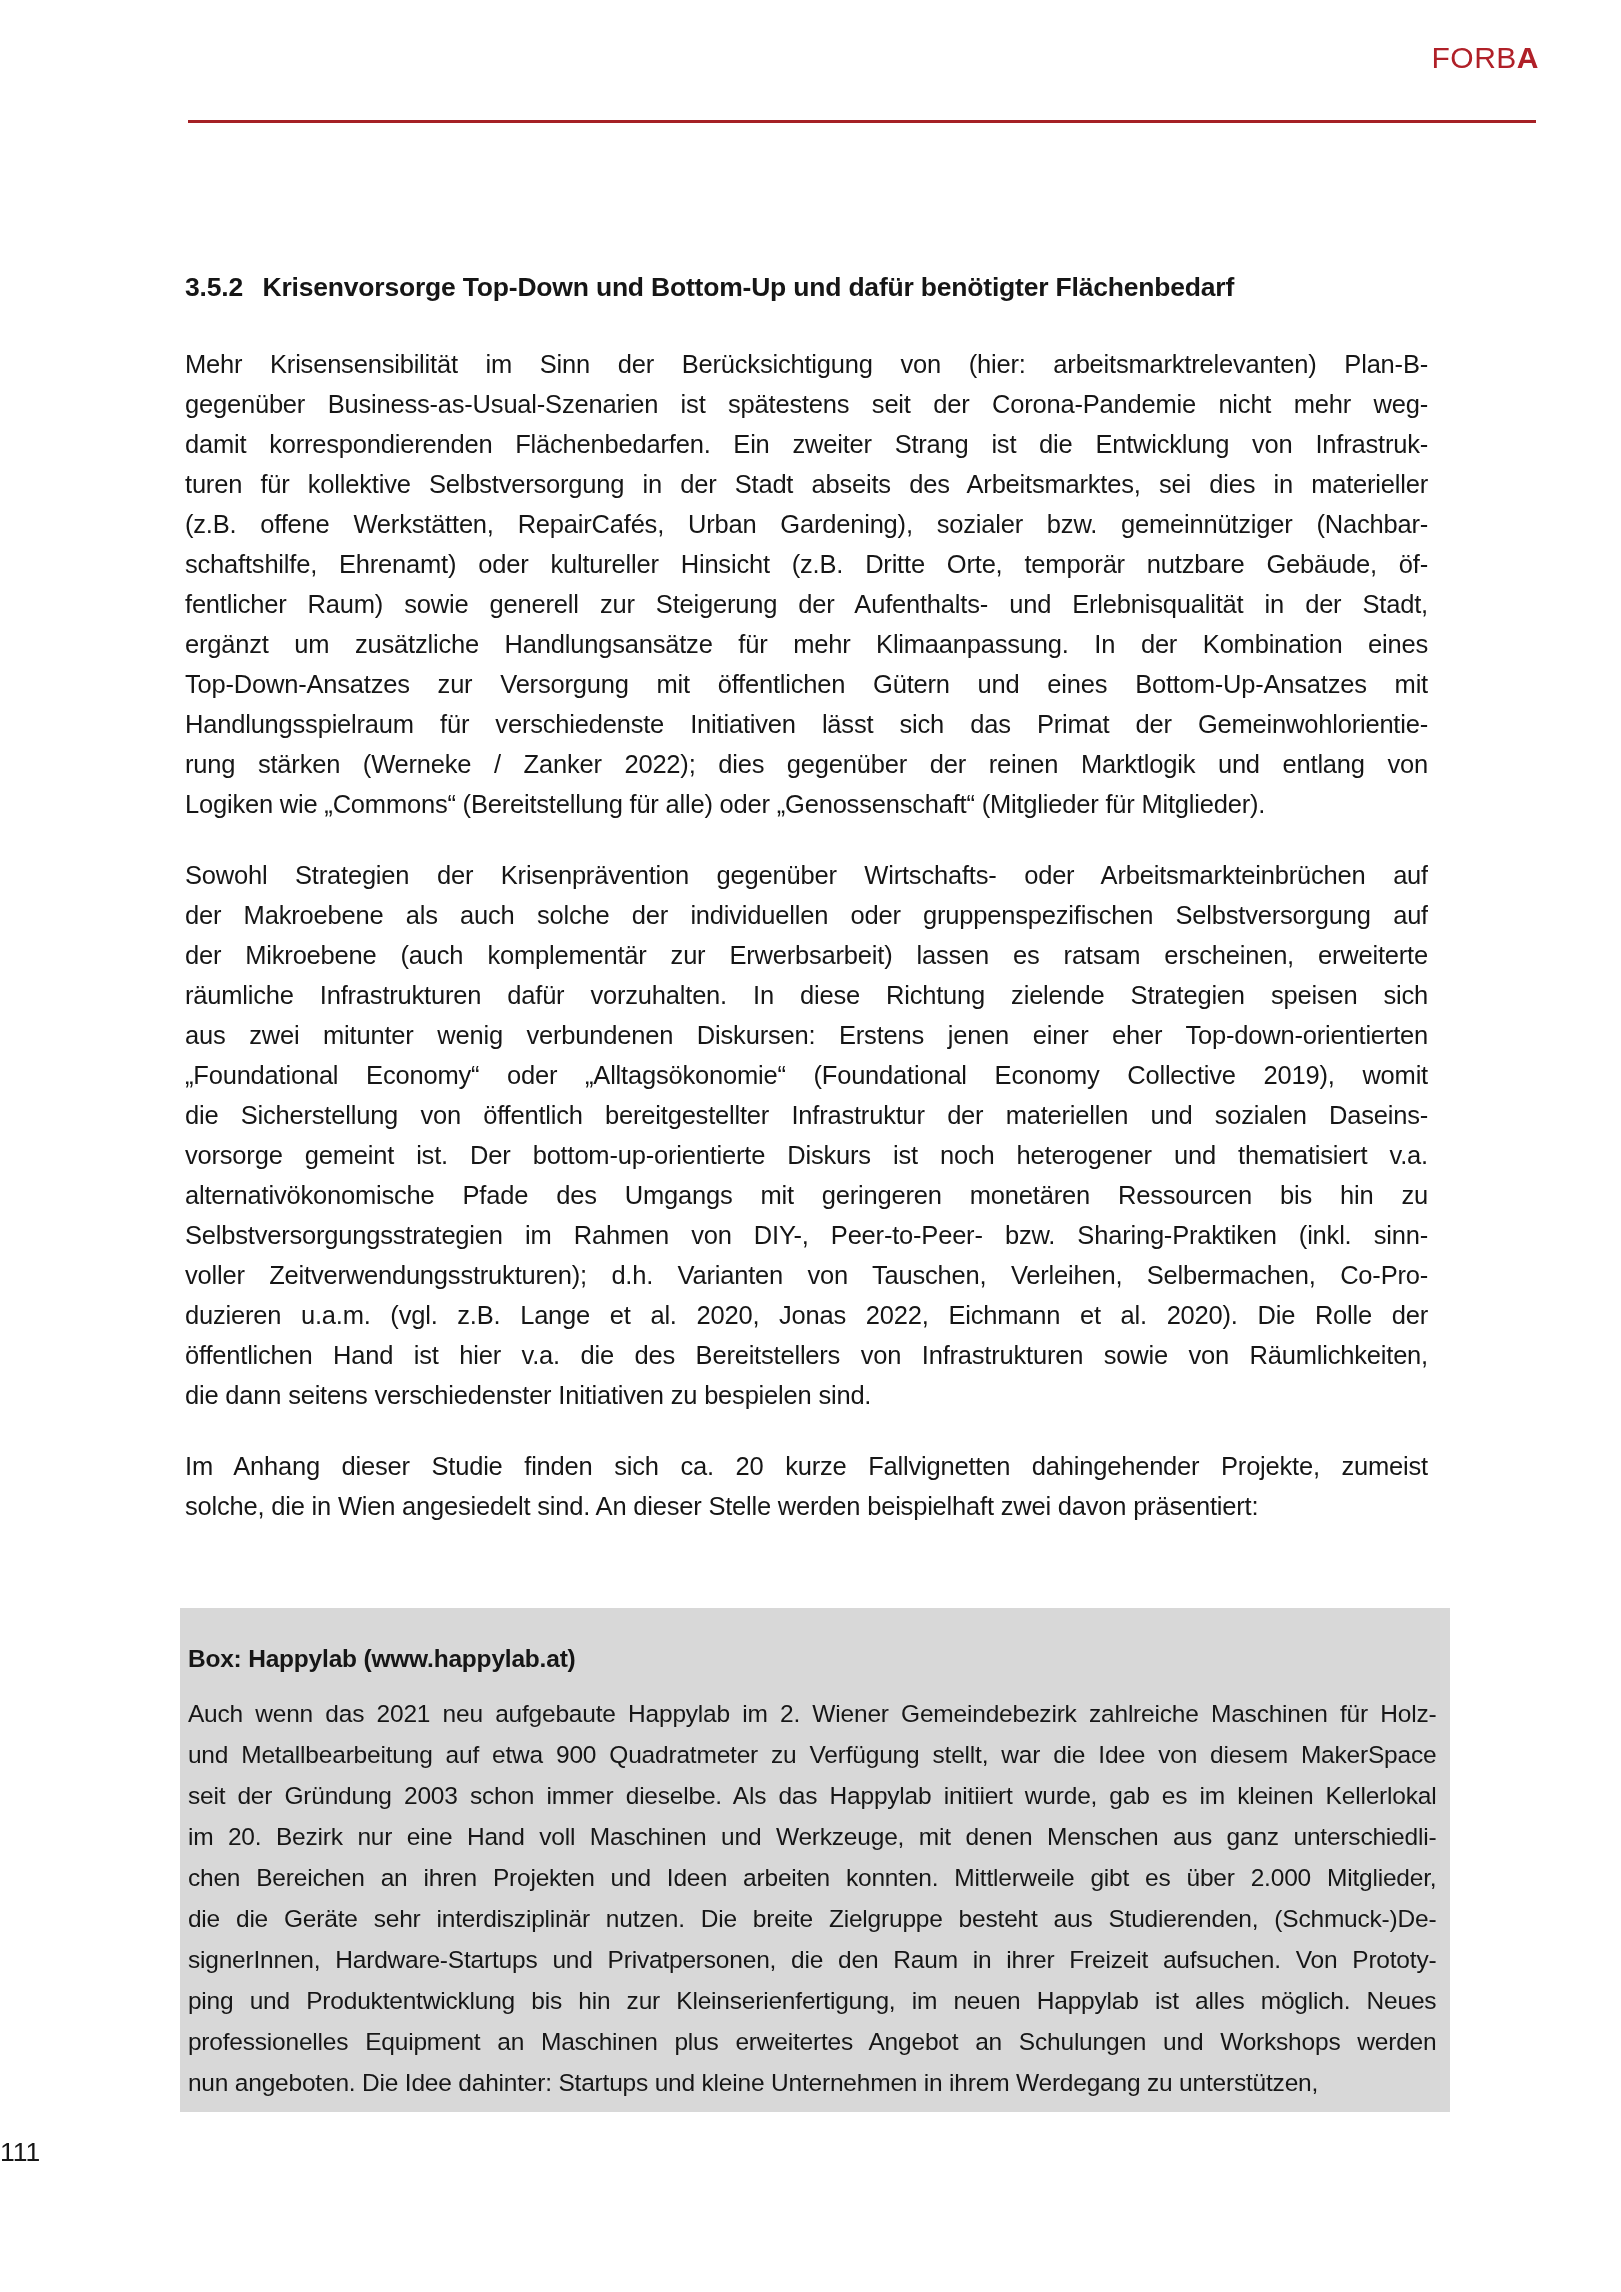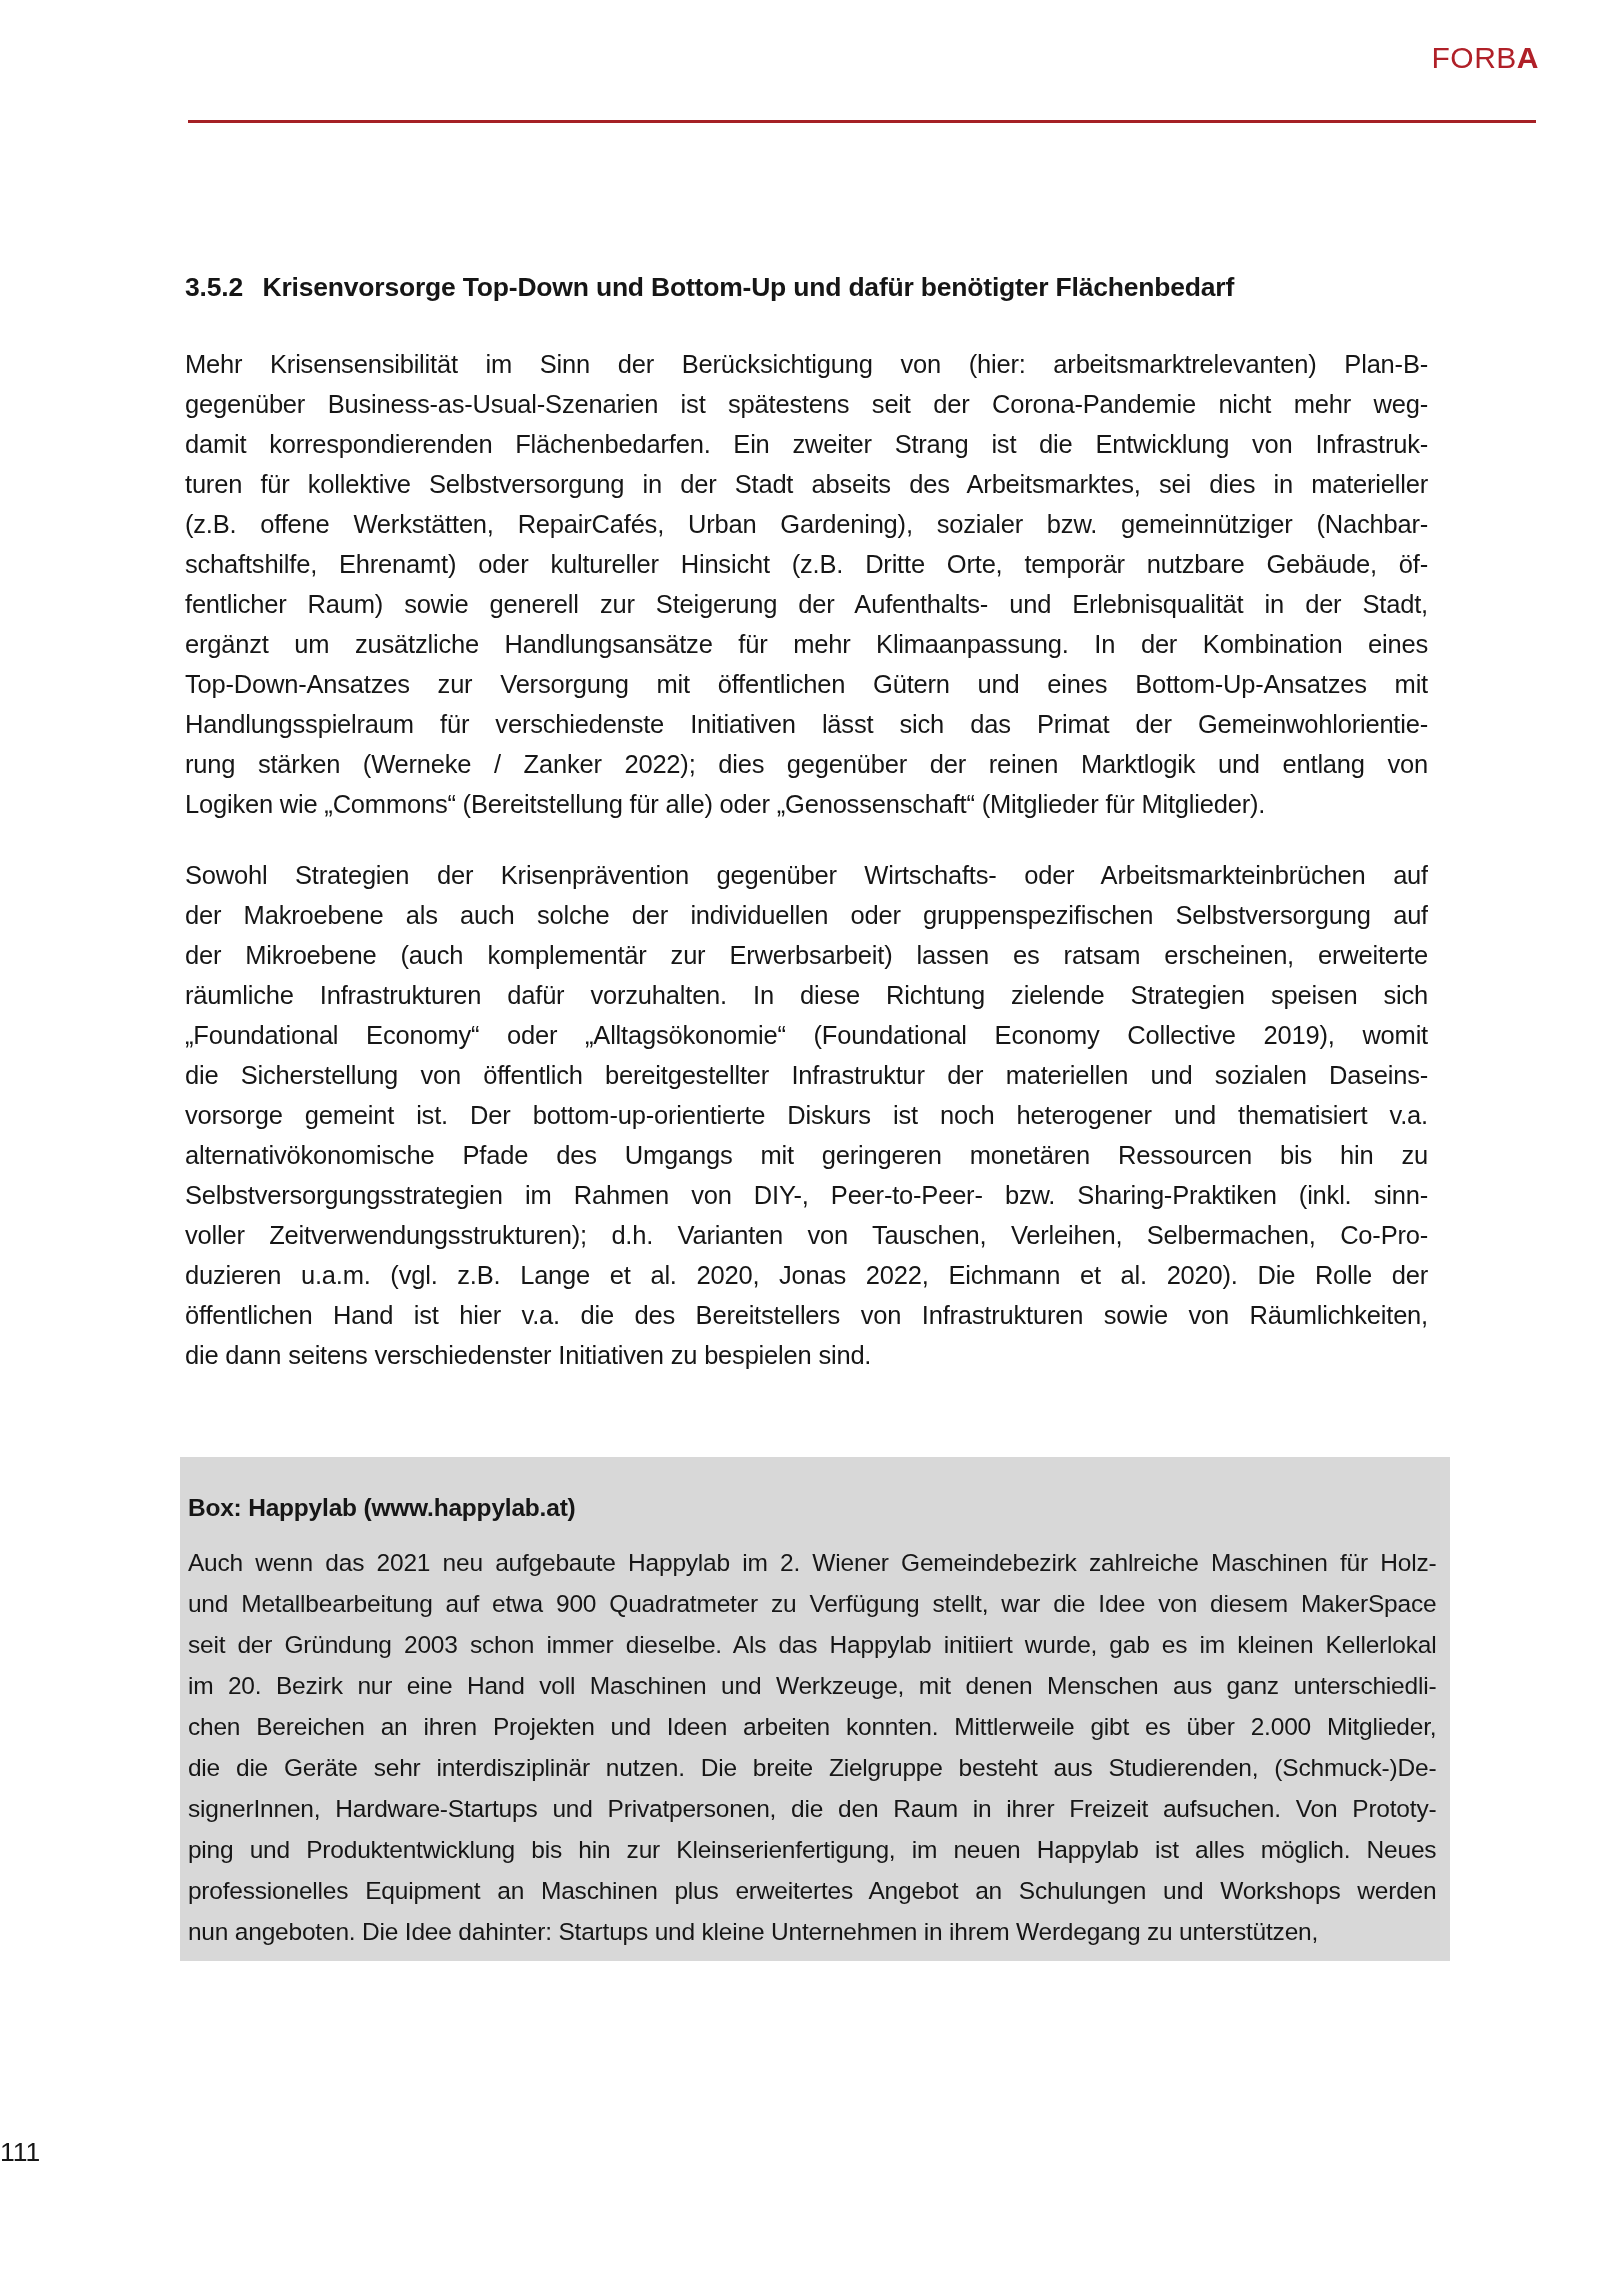--- a/index.html
+++ b/index.html
@@ -136,31 +136,36 @@
         <div class="line">Handlungsspielraum für verschiedenste Initiativen lässt sich das Primat der Gemeinwohlorientie-</div>
         <div class="line">rung stärken (Werneke / Zanker 2022); dies gegenüber der reinen Marktlogik und entlang von</div>
         <div class="line">Logiken wie „Commons“ (Bereitstellung für alle) oder „Genossenschaft“ (Mitglieder für Mitglieder).</div>
       </div>
 
     <div class="para para-2">
         <div class="line">Sowohl Strategien der Krisenprävention gegenüber Wirtschafts- oder Arbeitsmarkteinbrüchen auf</div>
         <div class="line">der Makroebene als auch solche der individuellen oder gruppenspezifischen Selbstversorgung auf</div>
         <div class="line">der Mikroebene (auch komplementär zur Erwerbsarbeit) lassen es ratsam erscheinen, erweiterte</div>
         <div class="line">räumliche Infrastrukturen dafür vorzuhalten. In diese Richtung zielende Strategien speisen sich</div>
+        <div class="line">aus zwei mitunter wenig verbundenen Diskursen: Erstens jenen einer eher Top-down-orientierten</div>
         <div class="line">„Foundational Economy“ oder „Alltagsökonomie“ (Foundational Economy Collective 2019), womit</div>
         <div class="line">die Sicherstellung von öffentlich bereitgestellter Infrastruktur der materiellen und sozialen Daseins-</div>
         <div class="line">vorsorge gemeint ist. Der bottom-up-orientierte Diskurs ist noch heterogener und thematisiert v.a.</div>
         <div class="line">alternativökonomische Pfade des Umgangs mit geringeren monetären Ressourcen bis hin zu</div>
         <div class="line">Selbstversorgungsstrategien im Rahmen von DIY-, Peer-to-Peer- bzw. Sharing-Praktiken (inkl. sinn-</div>
         <div class="line">voller Zeitverwendungsstrukturen); d.h. Varianten von Tauschen, Verleihen, Selbermachen, Co-Pro-</div>
         <div class="line">duzieren u.a.m. (vgl. z.B. Lange et al. 2020, Jonas 2022, Eichmann et al. 2020). Die Rolle der</div>
         <div class="line">öffentlichen Hand ist hier v.a. die des Bereitstellers von Infrastrukturen sowie von Räumlichkeiten,</div>
         <div class="line">die dann seitens verschiedenster Initiativen zu bespielen sind.</div>
       </div>
 
+    <div class="para para-3">
+        <div class="line">Im Anhang dieser Studie finden sich ca. 20 kurze Fallvignetten dahingehender Projekte, zumeist</div>
+        <div class="line">solche, die in Wien angesiedelt sind. An dieser Stelle werden beispielhaft zwei davon präsentiert:</div>
+      </div>
 
     <div class="graybox">
       <div class="boxtitle">Box: Happylab (www.happylab.at)</div>
       <div class="boxbody">
           <div class="bline">Auch wenn das 2021 neu aufgebaute Happylab im 2. Wiener Gemeindebezirk zahlreiche Maschinen für Holz-</div>
           <div class="bline">und Metallbearbeitung auf etwa 900 Quadratmeter zu Verfügung stellt, war die Idee von diesem MakerSpace</div>
           <div class="bline">seit der Gründung 2003 schon immer dieselbe. Als das Happylab initiiert wurde, gab es im kleinen Kellerlokal</div>
           <div class="bline">im 20. Bezirk nur eine Hand voll Maschinen und Werkzeuge, mit denen Menschen aus ganz unterschiedli-</div>
           <div class="bline">chen Bereichen an ihren Projekten und Ideen arbeiten konnten. Mittlerweile gibt es über 2.000 Mitglieder,</div>
           <div class="bline">die die Geräte sehr interdisziplinär nutzen. Die breite Zielgruppe besteht aus Studierenden, (Schmuck-)De-</div>

